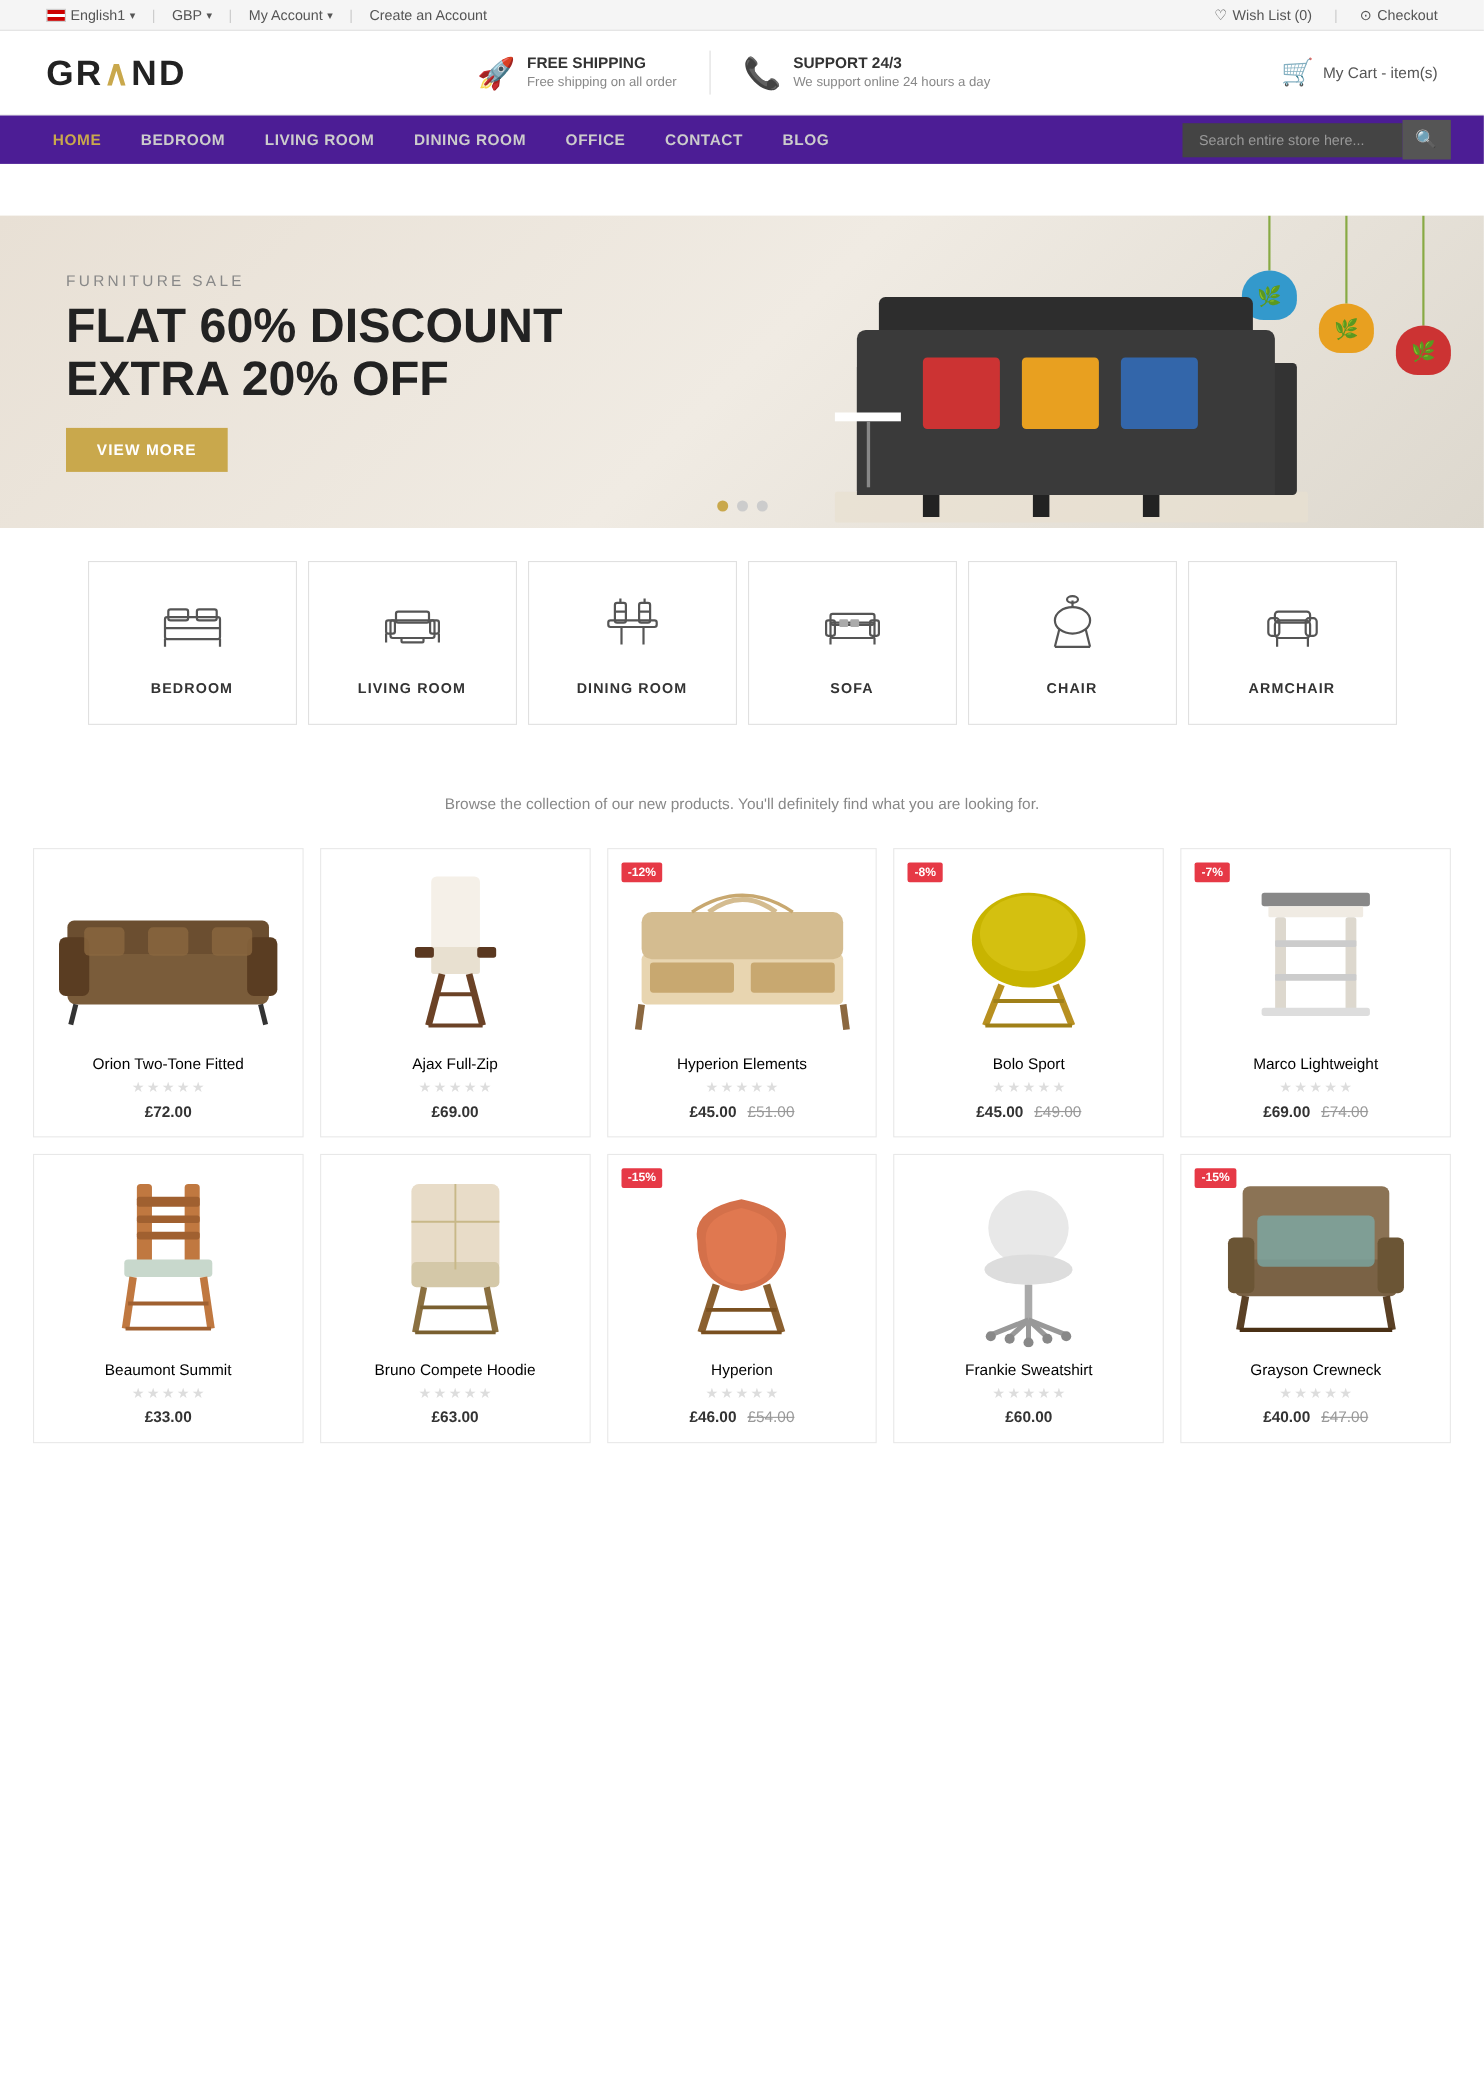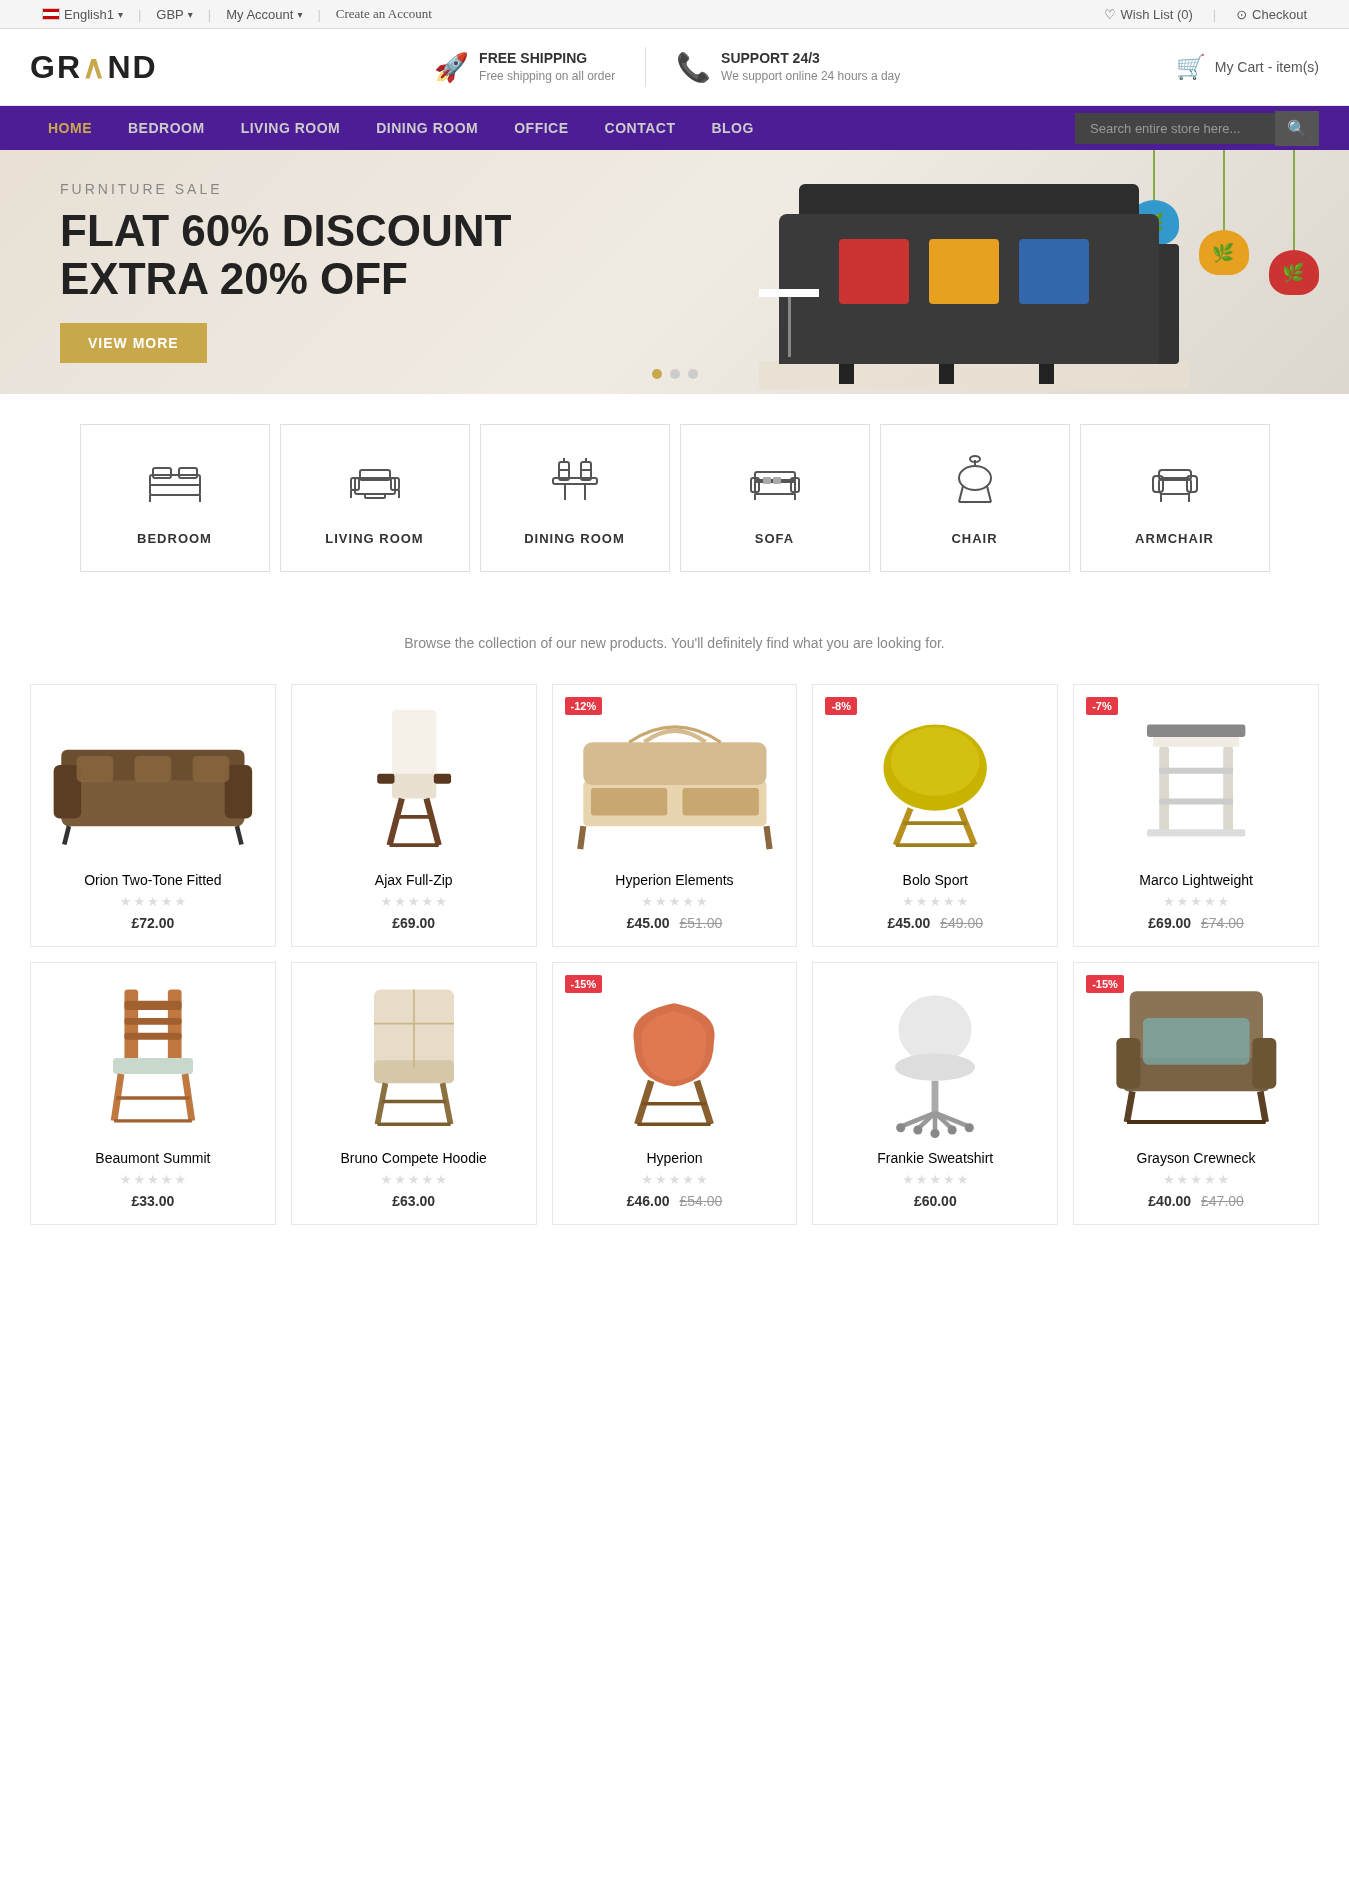--- a/index.html
+++ b/index.html
@@ -19,21 +19,21 @@
     .top-bar-left { display: flex; align-items: center; gap: 15px; }
     .top-bar-right { display: flex; align-items: center; gap: 20px; }
     .flag-lang { display: flex; align-items: center; gap: 4px; cursor: pointer; }
     .flag { width: 18px; height: 12px; background: linear-gradient(to bottom, #cc0000 33%, #fff 33%, #fff 66%, #cc0000 66%); border: 1px solid #ccc; display: inline-block; }
     .dropdown-arrow { font-size: 10px; }
     .wishlist-link, .checkout-link { display: flex; align-items: center; gap: 5px; color: #555; text-decoration: none; cursor: pointer; }
     .separator { color: #ccc; }
 
     
     .header {
-      padding: 18px 30px;
+      padding: 18px 42px;
       display: flex;
       align-items: center;
       justify-content: space-between;
       border-bottom: 1px solid #e8e8e8;
     }
     .logo { font-size: 32px; font-weight: bold; color: #222; letter-spacing: 2px; }
     .logo span { color: #c9a84c; }
     .header-services { display: flex; align-items: center; gap: 30px; }
     .service-item { display: flex; align-items: center; gap: 10px; }
     .service-icon { font-size: 28px; color: #888; }
@@ -79,25 +79,26 @@
       color: #ccc;
       padding: 8px 12px;
       cursor: pointer;
       font-size: 16px;
     }
 
     
     .hero {
       background: linear-gradient(135deg, #e8e0d5 0%, #f0ebe3 50%, #ddd8ce 100%);
       position: relative;
-      height: 244px;
+      height: 284px;
       overflow: hidden;
       display: flex;
       align-items: center;
       padding: 0 60px;
+      margin-top: 47px;
     }
     .hero-content { z-index: 2; }
     .hero-subtitle { font-size: 14px; color: #888; letter-spacing: 3px; text-transform: uppercase; margin-bottom: 10px; }
     .hero-title { font-size: 44px; font-weight: 900; color: #222; line-height: 1.1; margin-bottom: 20px; }
     .hero-btn {
       background: #c9a84c;
       color: #fff;
       border: none;
       padding: 12px 28px;
       font-size: 14px;
@@ -298,21 +299,21 @@
     <div class="flag-lang">
       <span>GBP</span>
       <span class="dropdown-arrow">▾</span>
     </div>
     <span class="separator">|</span>
     <div class="flag-lang">
       <span>My Account</span>
       <span class="dropdown-arrow">▾</span>
     </div>
     <span class="separator">|</span>
-    <span style="cursor:pointer;font-family:Liberation Serif, serif;">Create an Account</span>
+    <span style="cursor:pointer;">Create an Account</span>
   </div>
   <div class="top-bar-right">
     <div class="wishlist-link">
       <span>♡</span>
       <span>Wish List (0)</span>
     </div>
     <span class="separator">|</span>
     <div class="checkout-link">
       <span>⊙</span>
       <span>Checkout</span>

